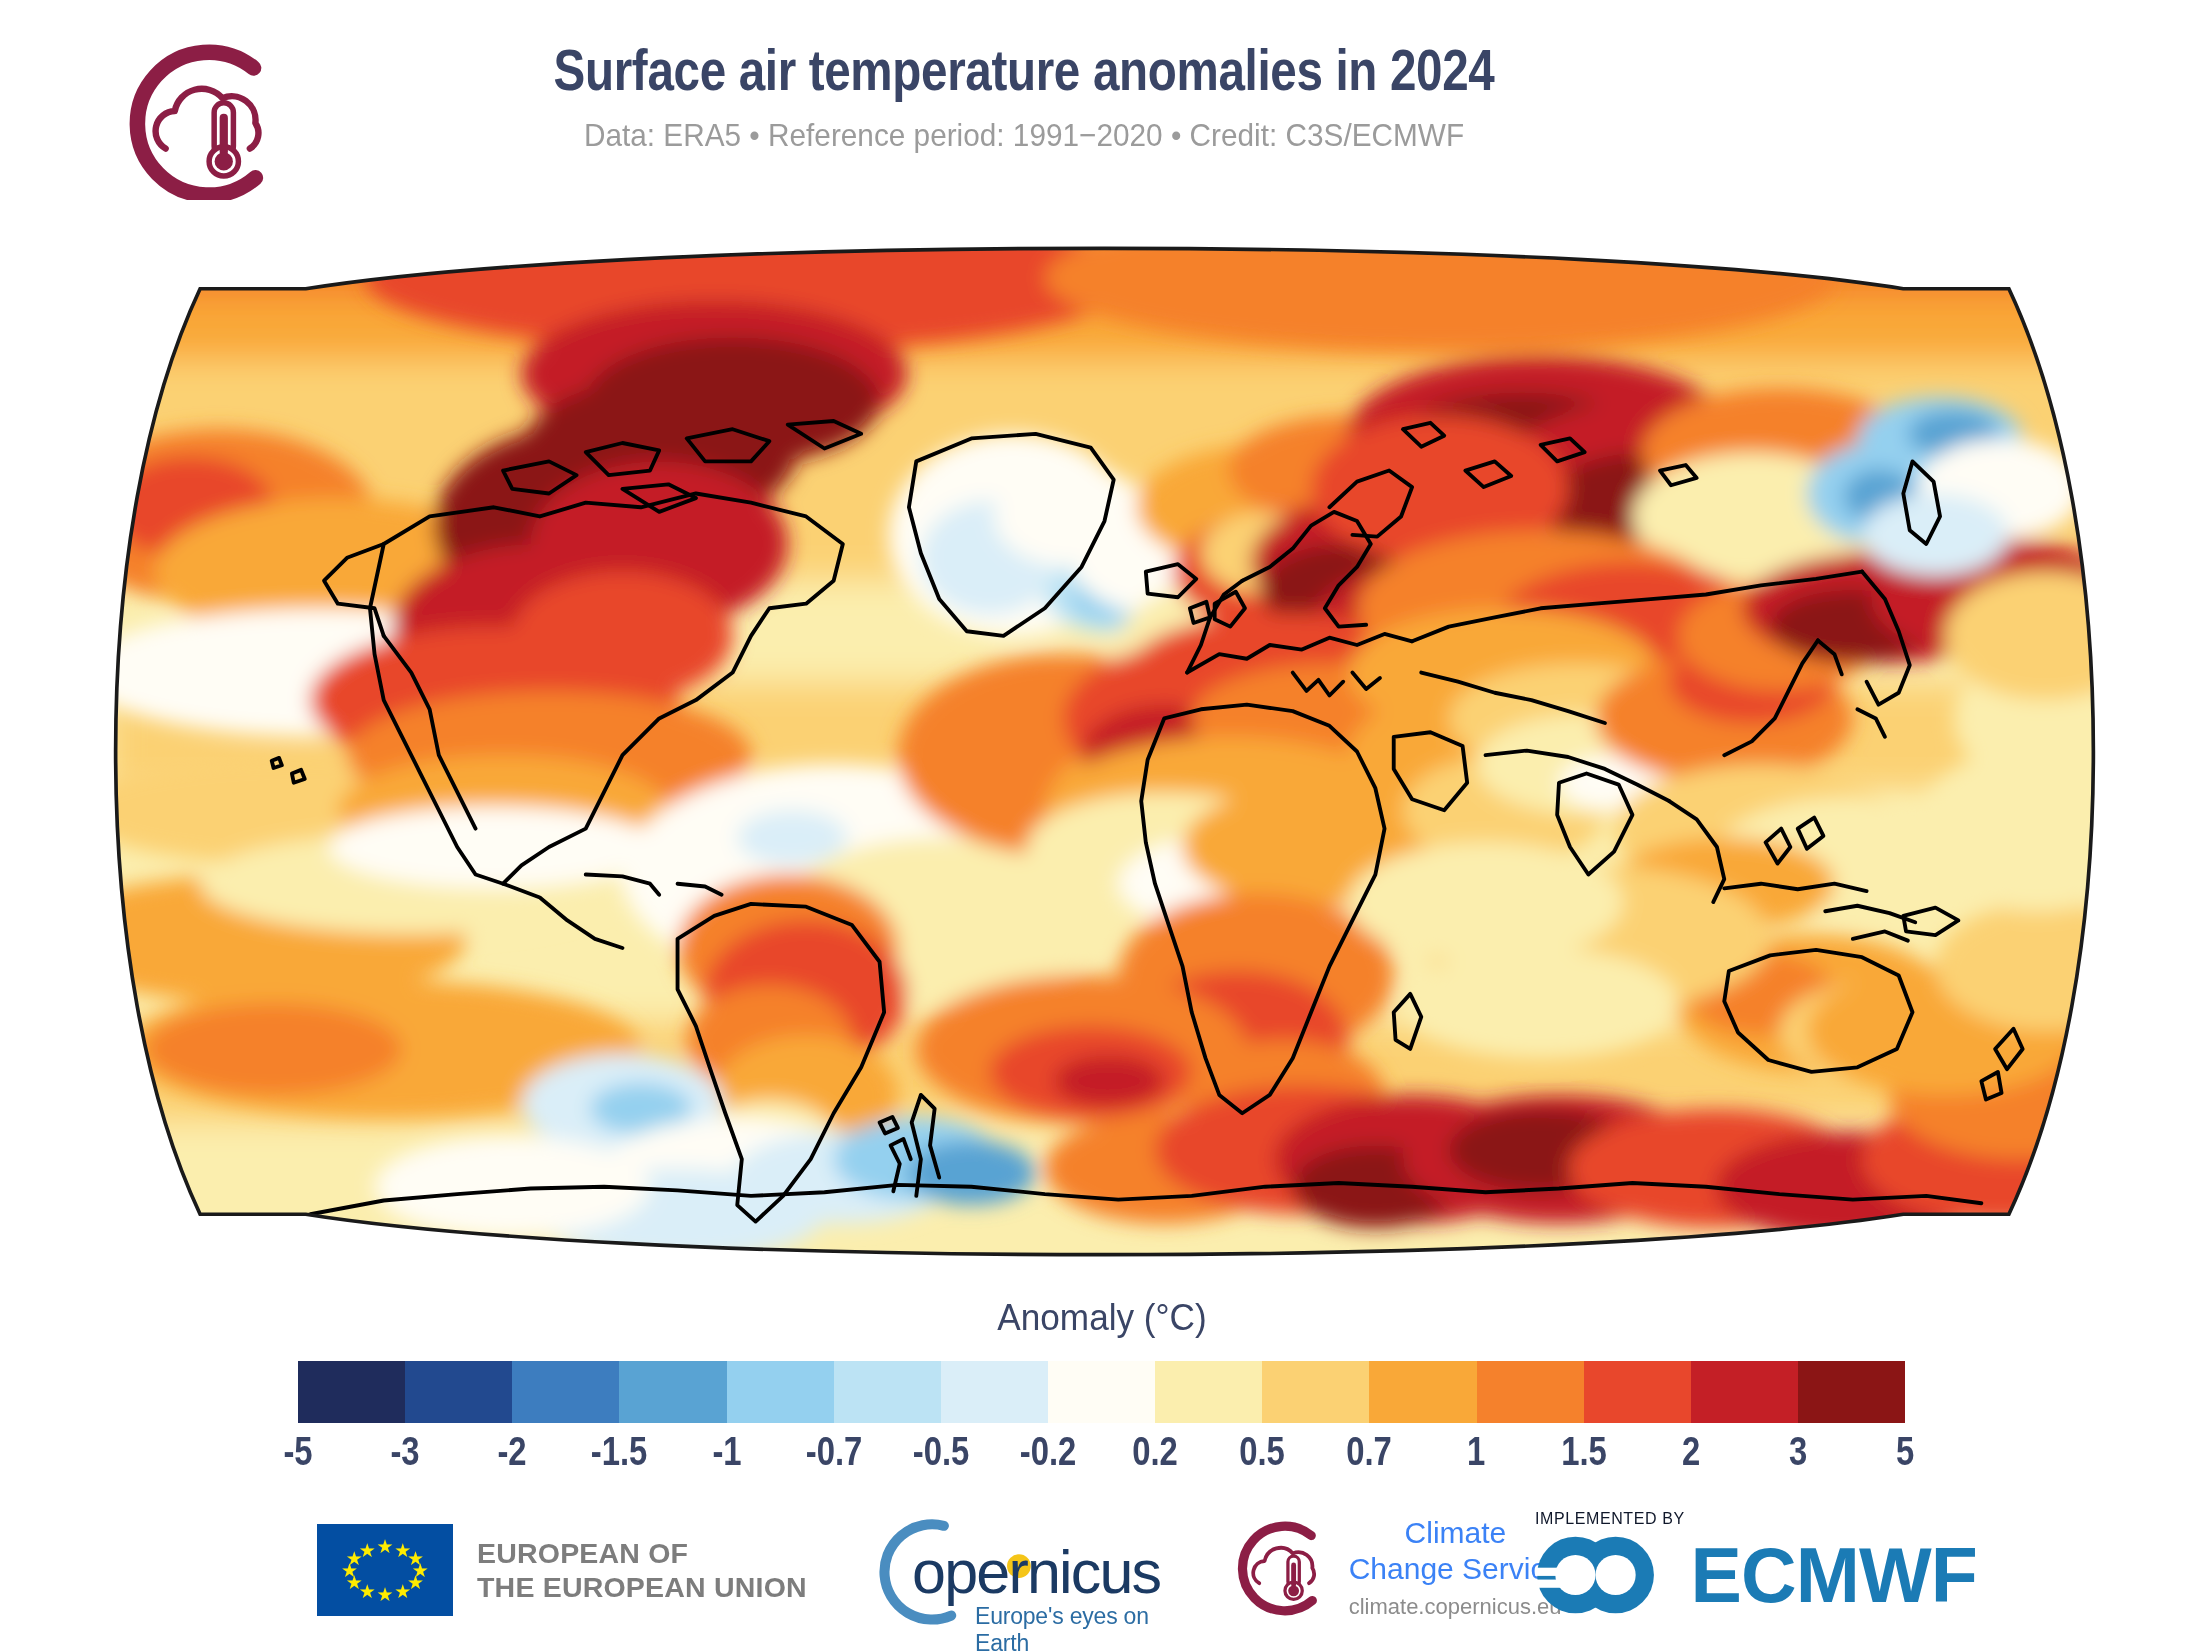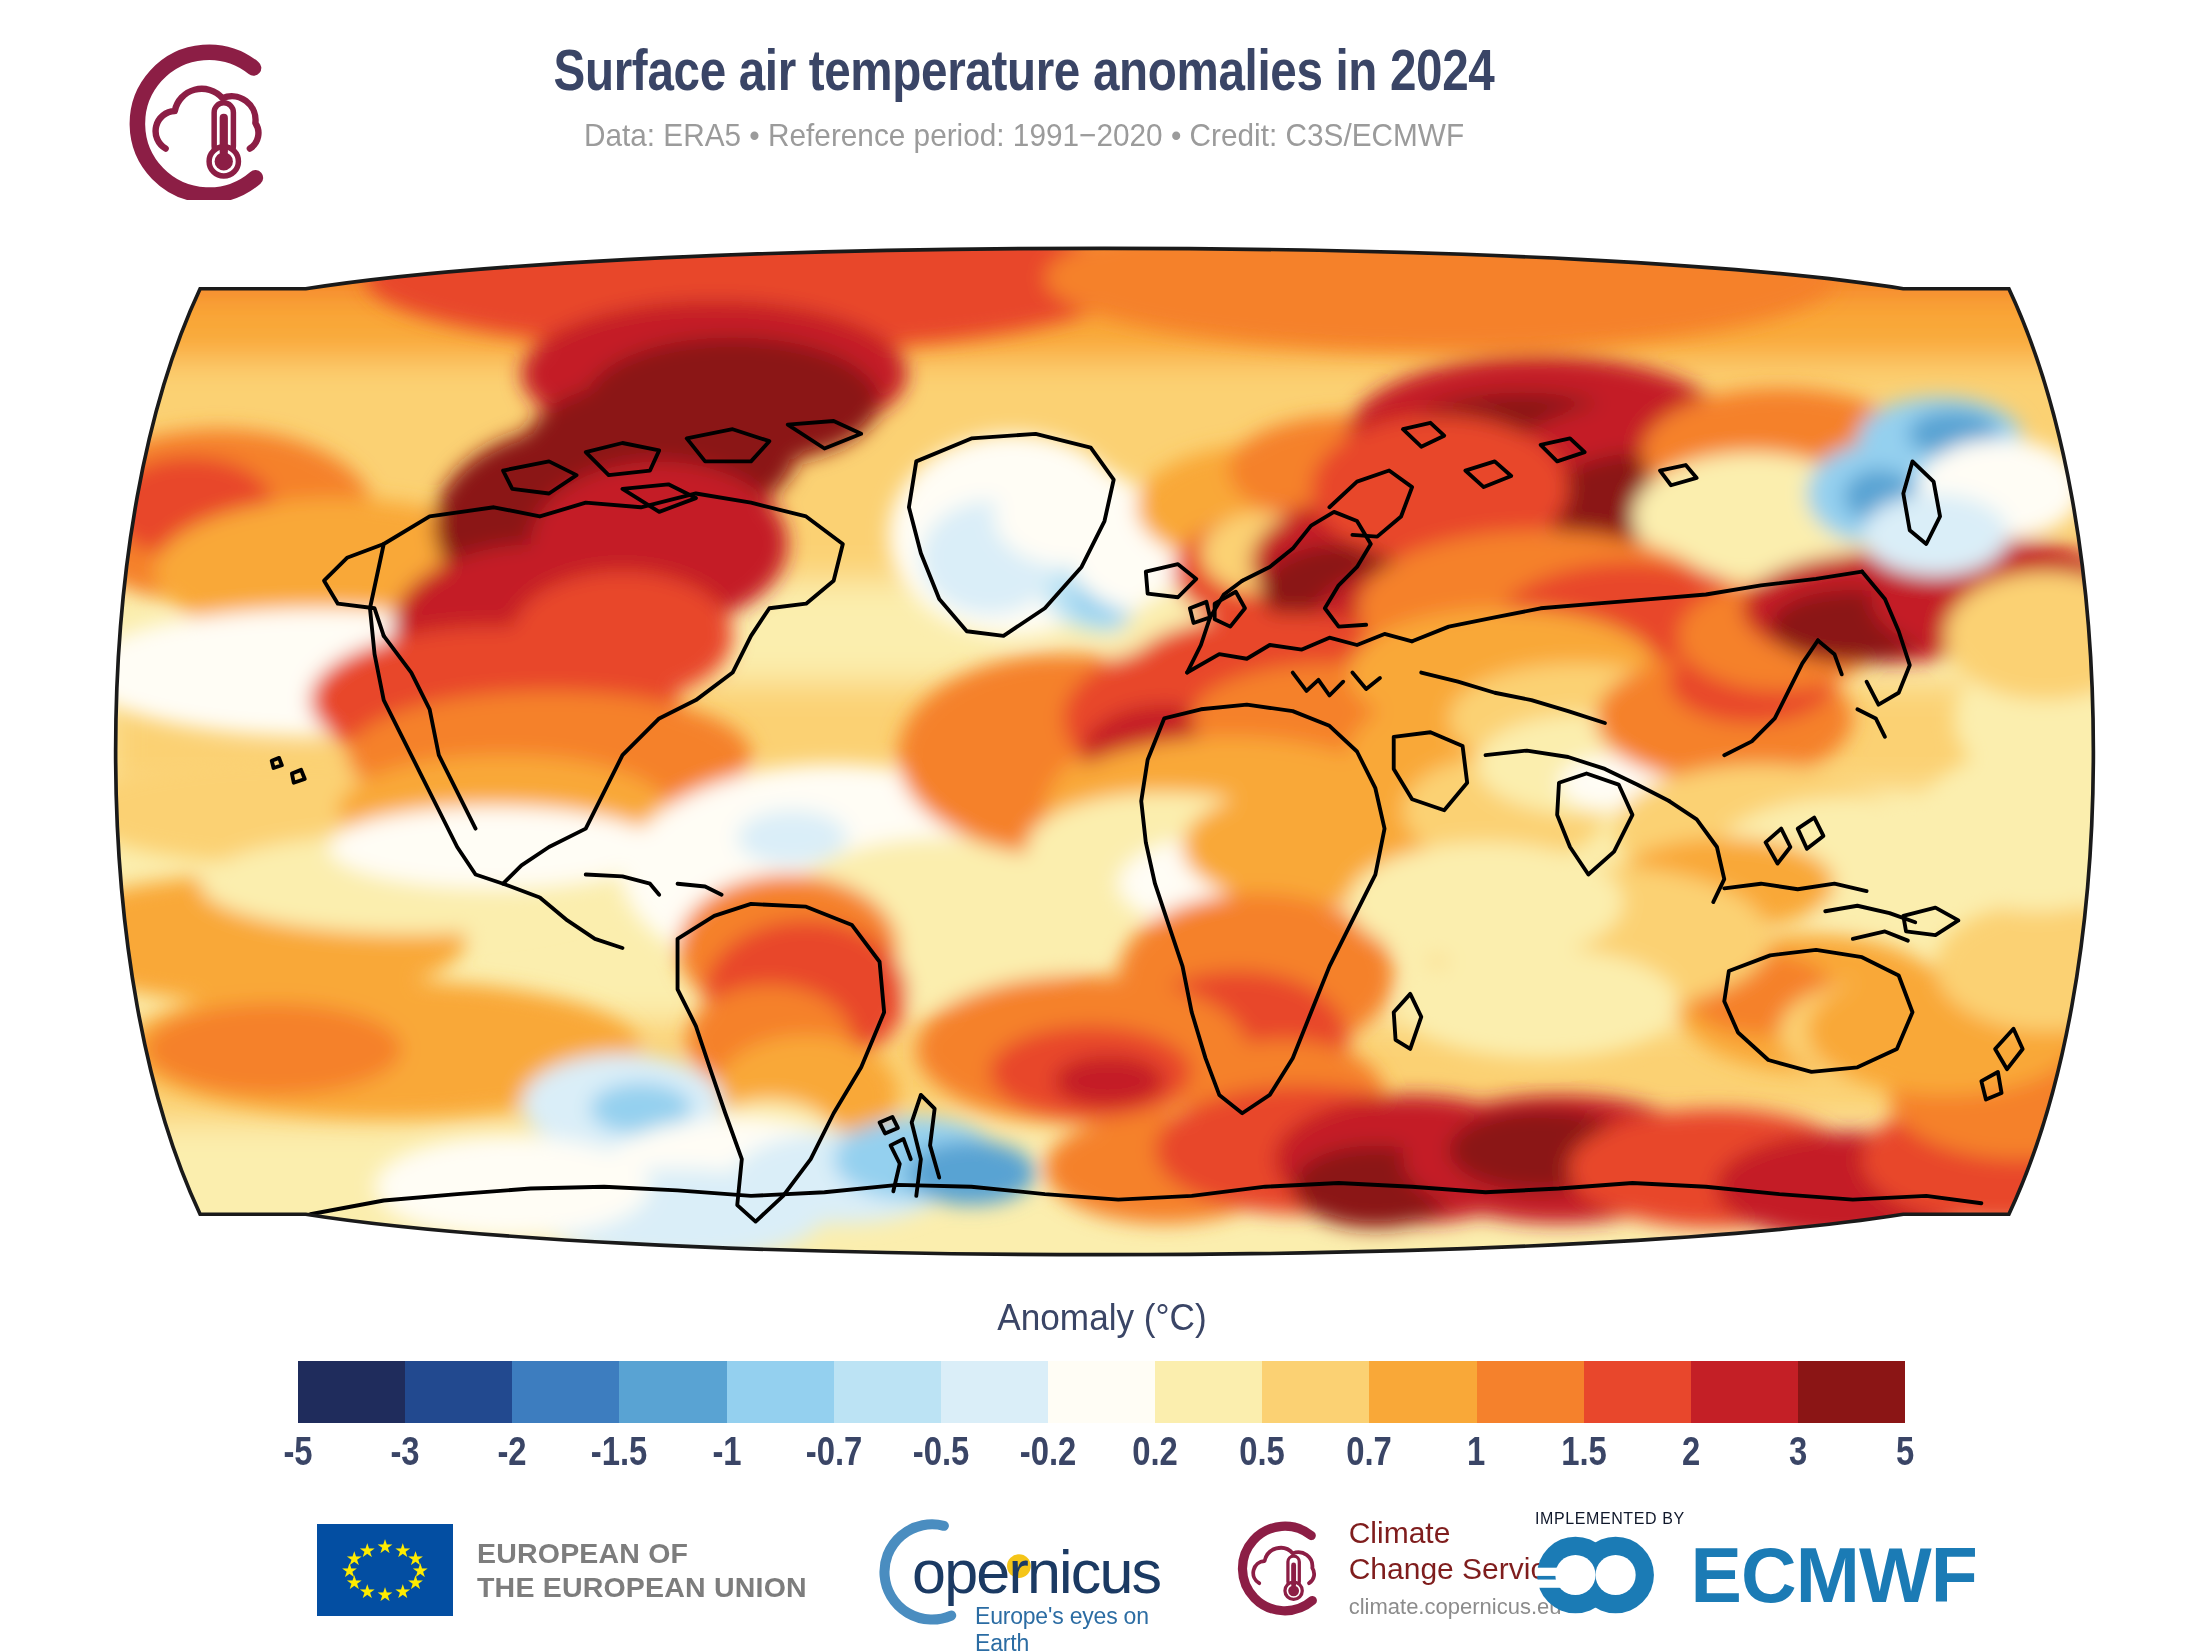--- a/index.html
+++ b/index.html
@@ -52,21 +52,21 @@
 
   .eu-flag{width:136px;height:92px;background:#034ea2;position:relative;flex:0 0 auto;}
   .eu-star{position:absolute;color:#ffec00;font-size:19px;line-height:1;
            transform:translate(-50%,-50%);}
   .eu-text{margin-left:24px;font-size:28.5px;font-weight:bold;color:#7d7d7d;
            line-height:1.22;letter-spacing:0.2px;}
 
   .cop-text{font-size:61px;color:#1b3a63;letter-spacing:-1.8px;line-height:0.95;}
   .cop-tag{font-size:23px;color:#2b6ca3;letter-spacing:-0.2px;margin-top:1.8px;}
 
-  .c3s-title{color:#7f1d1d;font-size:30px;line-height:1.2;}
+  .c3s-title{color:#3b82f6;font-size:30px;line-height:1.2;text-align:center;}
   .c3s-url{color:#8c8c8c;font-size:22px;margin-top:6.4px;}
 
   .ecmwf-small{color:#0f172a;font-size:16px;letter-spacing:0.6px;font-weight:normal;}
   .ecmwf-big{color:#1b7bb5;font-size:77px;font-weight:bold;letter-spacing:-0.9px;line-height:0.95;}
 </style>
 </head>
 <body>
 
 <div class="page">
 

